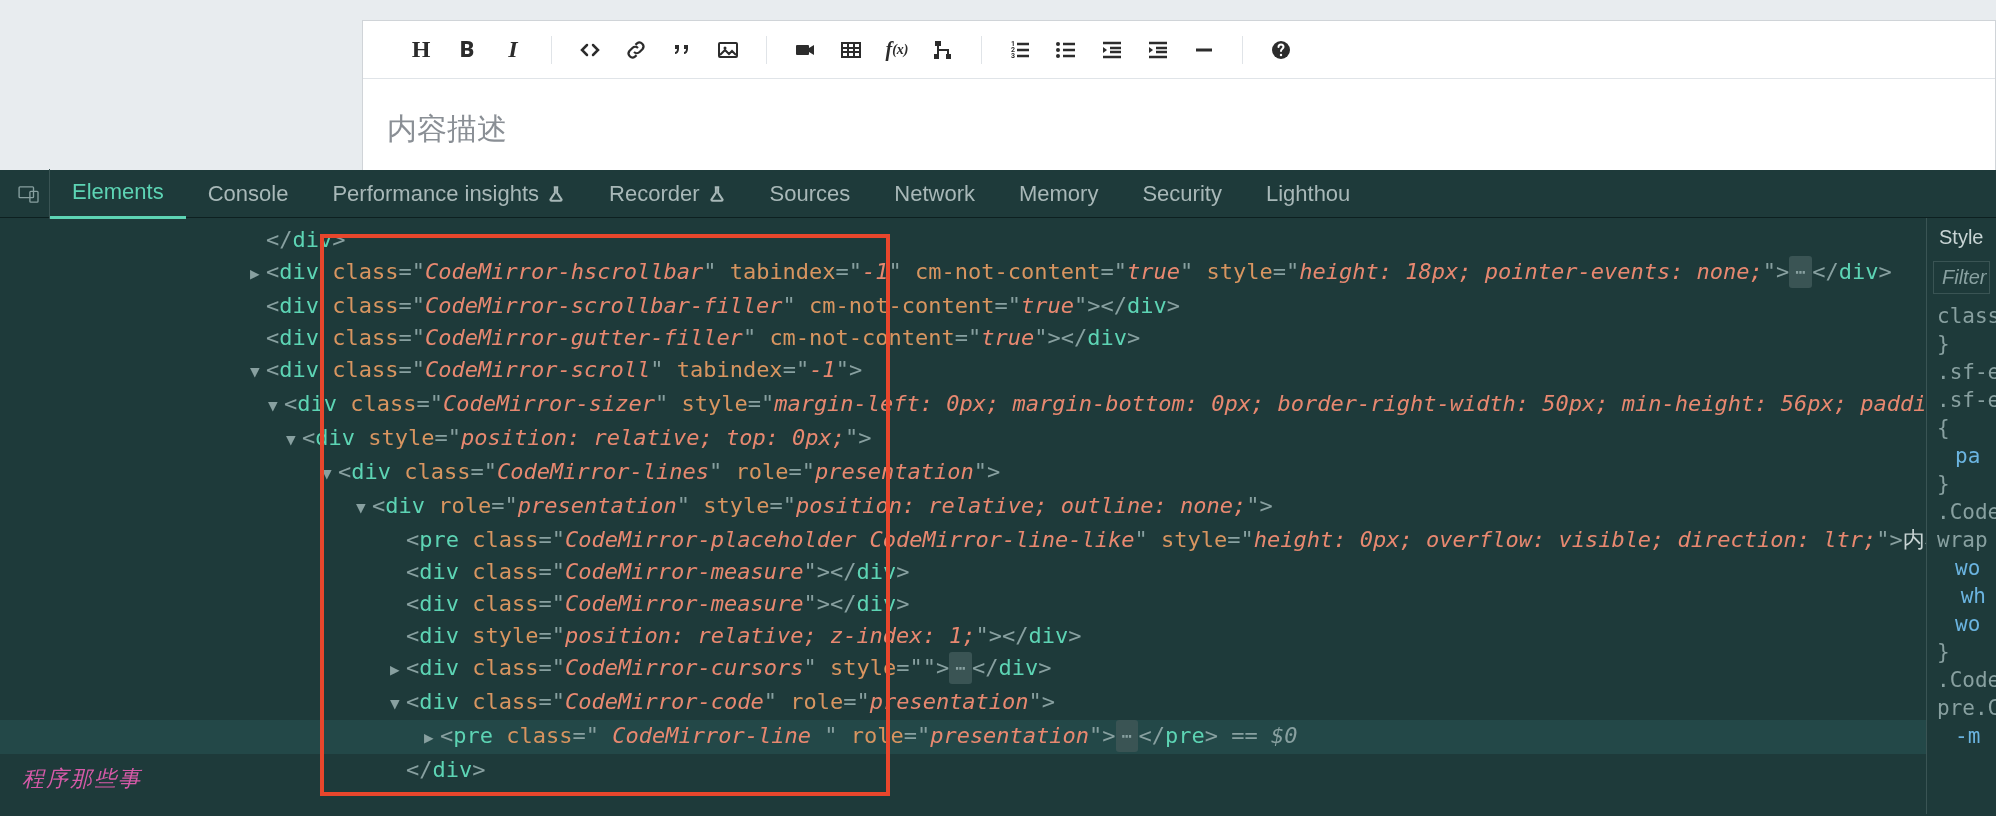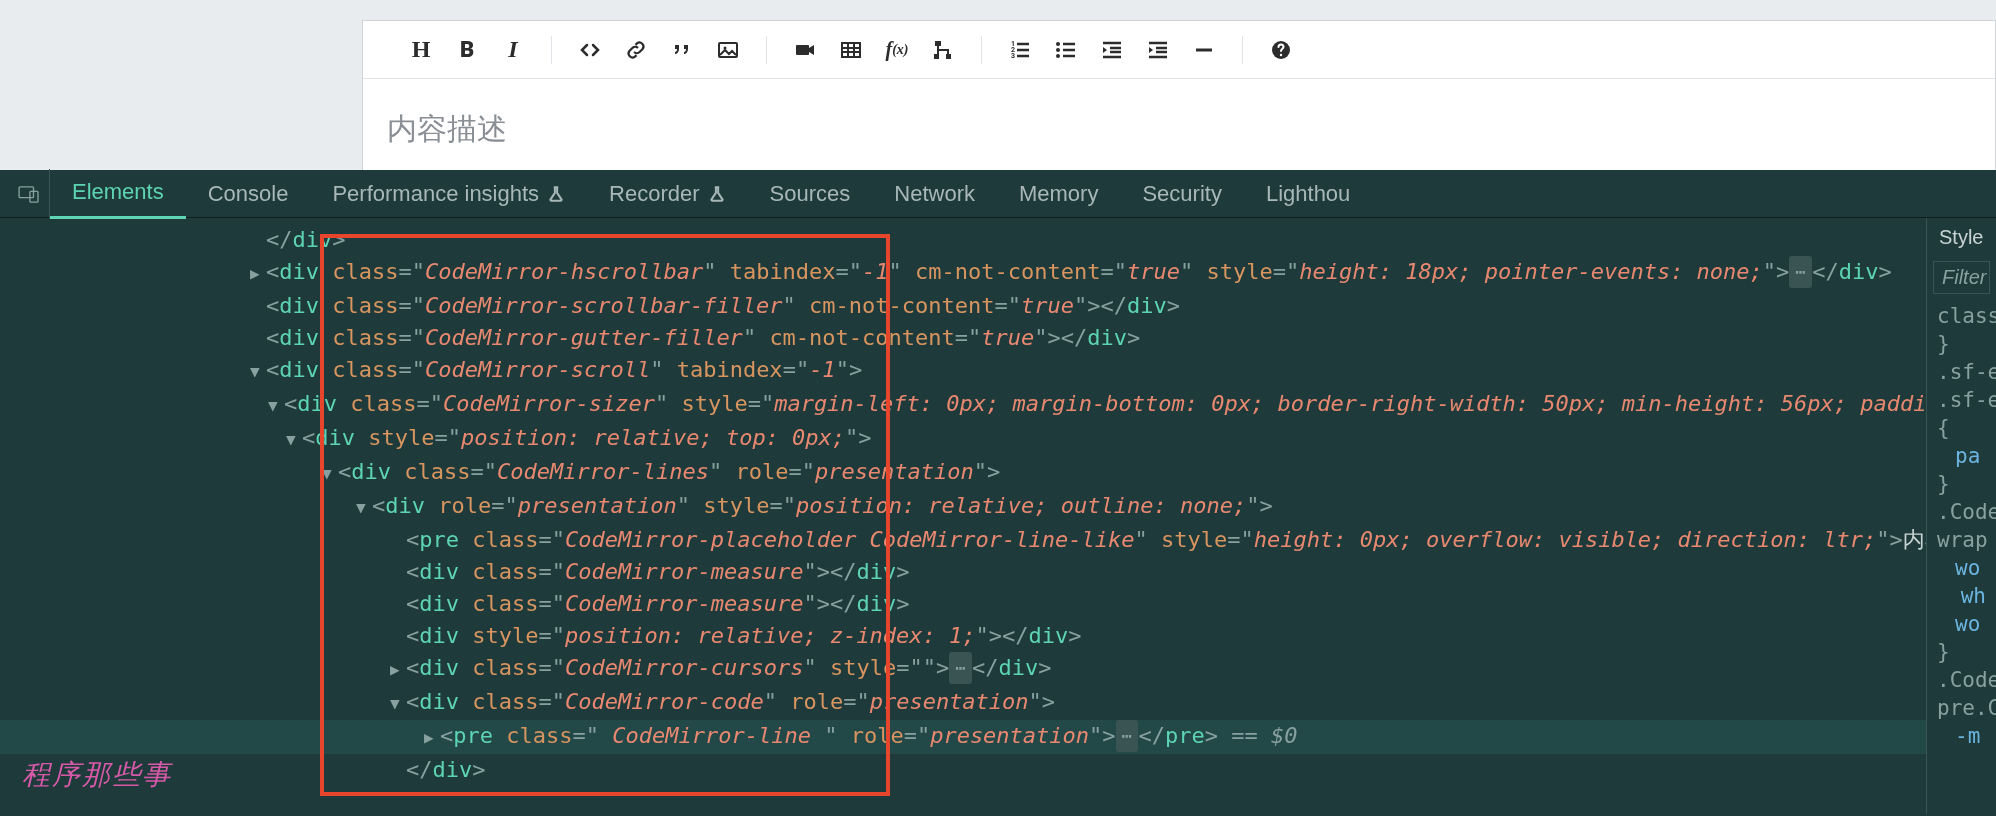--- a/index.html
+++ b/index.html
@@ -42,21 +42,21 @@
 .attr-name { color: #d89560; text-align: center; }
 .attr-val { color: #e88870; font-style: italic; }
 .attr-eq { color: #88a0a0; }
 .plain-text { color: #c8d4d4; }
 .ellipsis-badge { display: inline-block; background: #3a5454; color: #88a0a0; border-radius: 3px; padding: 0 6px; font-size: 18px; vertical-align: 1px; }
 .eq0 { color: #88a0a0; font-style: italic; }
 .highlight-line { background: #234848; }
 
 .red-box { position: absolute; border: 4px solid #e8462c; pointer-events: none; }
 
-.watermark { position: absolute; left: 22px; bottom: 22px; font-size: 28px; font-family: "KaiTi","STKaiti",serif; color: #d65aa8; font-style: italic; letter-spacing: 2px; }
+.watermark { position: absolute; left: 22px; bottom: 22px; font-size: 22px; font-family: "KaiTi","STKaiti",serif; color: #d65aa8; font-style: italic; letter-spacing: 2px; }
 
 .indent-1 { padding-left: 250px; }
 .indent-2 { padding-left: 268px; }
 .indent-3 { padding-left: 286px; }
 .indent-4 { padding-left: 322px; }
 .indent-5 { padding-left: 356px; }
 .indent-6 { padding-left: 390px; }
 </style>
 </head>
 <body>

